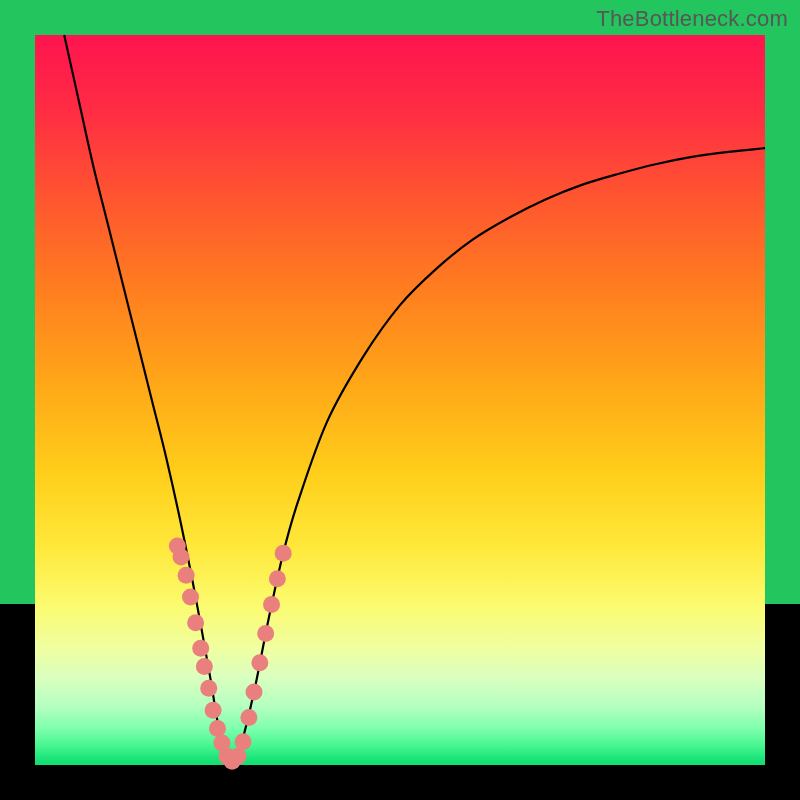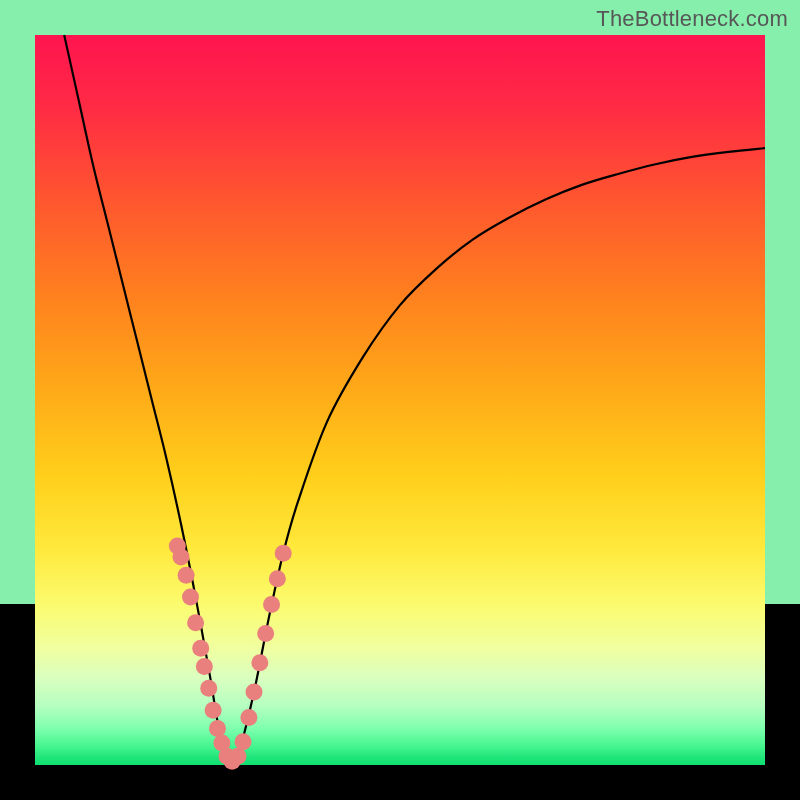--- a/index.html
+++ b/index.html
@@ -10,21 +10,21 @@
     overflow: hidden;
     background: #000;
     font-family: Arial, Helvetica, sans-serif;
   }
   .frame {
     position: absolute;
     top: 0;
     left: 0;
     width: 800px;
     height: 604px;
-    background: #86efac;
+    background: #22c55e;
   }
   .plot-area {
     position: absolute;
     top: 35px;
     left: 35px;
     width: 730px;
     height: 730px;
     background: linear-gradient(to bottom,
       #ff144f 0%,
       #ff2b44 10%,

